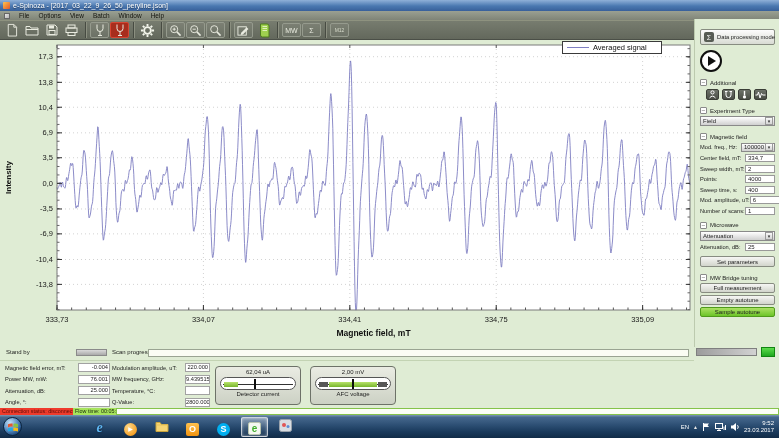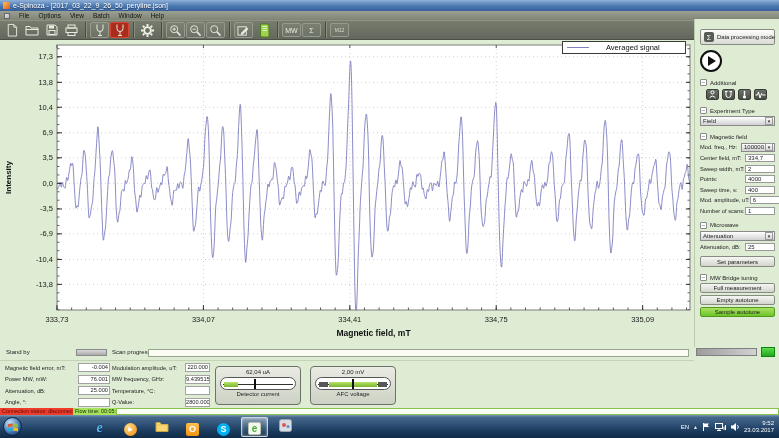--- a/index.html
+++ b/index.html
@@ -25,22 +25,22 @@
     border-radius:2px;color:#e9ebe0;font-size:7px}
   .tb-btn.bordered{border:1px solid #959a8d;background:rgba(255,255,255,.05)}
   .tb-btn.tb-alert{background:#a82d1d;border:1px solid #d64634}
   .tb-btn.tb-text{padding:0 2px;height:14px}
   .tb-btn.tb-small{font-size:5px;color:#d6dacb}
   .tb-sep{width:1px;height:16px;background:#474b42;box-shadow:1px 0 0 #8b8f80;margin:0 3px}
   .tb-ic{display:flex;align-items:center;justify-content:center}
 
   
   .chart-area{position:absolute;left:0;top:40px;width:694px;height:307px}
-  .legend{position:absolute;left:562px;top:1px;width:124px;height:13px;background:#fff;
-    border:1px solid #3a3a3a;display:flex;align-items:center;gap:17px;padding:0 4px}
+  .legend{position:absolute;left:562px;top:1px;width:100px;height:13px;background:#fff;
+    border:1px solid #3a3a3a;display:flex;align-items:center;gap:4px;padding:0 4px}
   .legend-line{width:22px;height:0;border-top:1.5px solid #7f7fc2}
   .legend-label{font-size:7.5px;color:#101010;white-space:nowrap}
 
   
   .side-panel{position:absolute;left:694px;top:19px;width:85px;height:328px;background:#dfecd4;
     border-left:1px solid #bccaae;padding:10px 4px 0 5px;display:flex;flex-direction:column;
     font-size:6px;color:#1d1d1d;overflow:hidden}
   .mode-btn{height:16px;background:linear-gradient(#fdfdfd,#d8dbd3);border:1px solid #878c81;border-radius:2px;
     display:flex;align-items:center;gap:3px;padding:0 3px;flex:none}
   .mode-ic{width:10px;height:10px;background:#575c54;border-radius:2px;color:#fff;font-size:7px;

